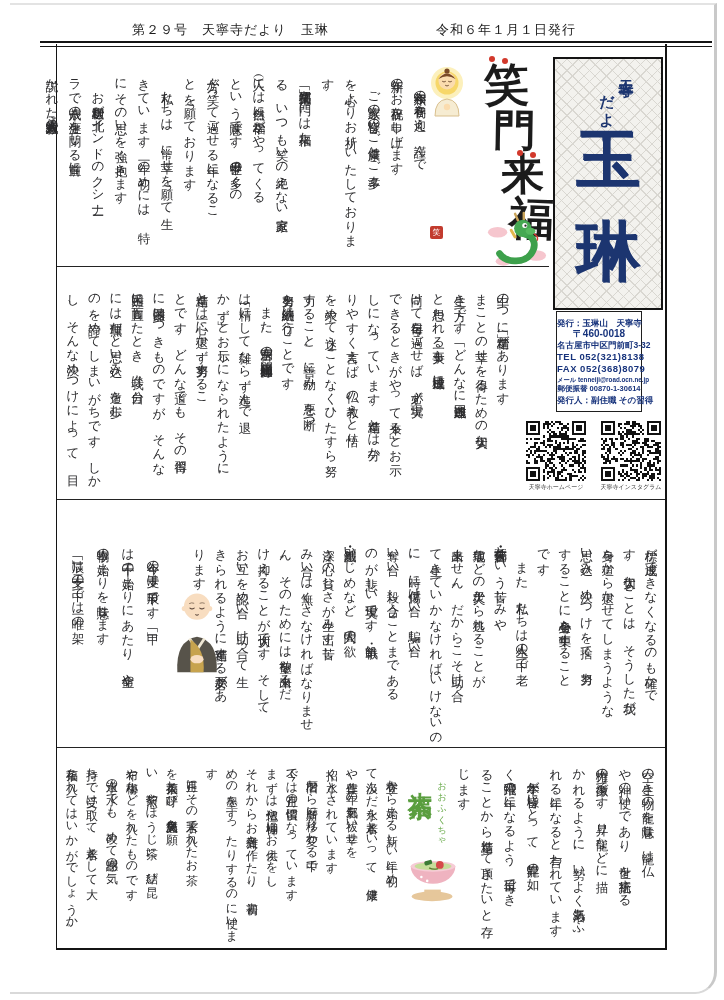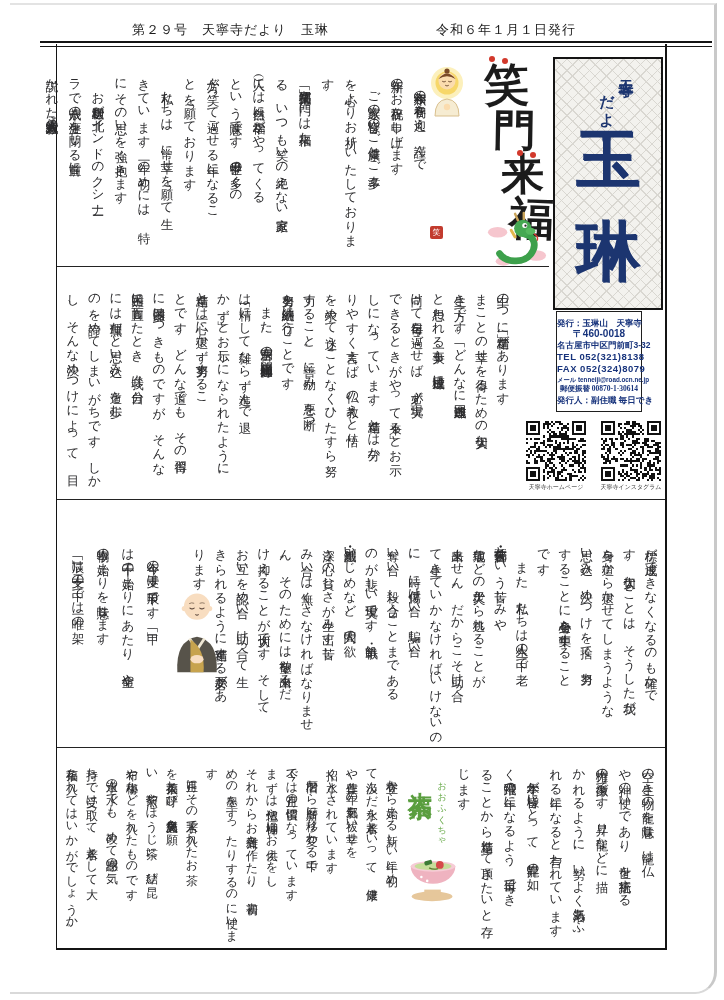--- a/index.html
+++ b/index.html
@@ -58,21 +58,21 @@
   .tc1{top:160px;}
   .pub-box{position:absolute;left:556px;top:311px;width:86px;height:101px;border:1.5px solid #1f1f1f;
         text-align:center;color:#17337c;font-family:"Liberation Sans","DejaVu Sans",sans-serif;font-weight:bold;
         padding-top:5px;box-sizing:border-box;}
   .pl{white-space:nowrap;}
   .l0{font-size:8.5px;line-height:12px;}
   .l1{font-size:10px;line-height:10px;}
   .l2{font-size:8.5px;line-height:12px;}
   .l3,.l4{font-size:9.5px;line-height:12px;letter-spacing:.5px;}
   .l5{font-size:6.3px;line-height:9px;}
-  .l6{font-size:7.5px;line-height:10px;font-family:Liberation Serif, serif;}
+  .l6{font-size:7.5px;line-height:10px;}
   .l7{font-size:8.5px;line-height:12px;}
   .qr{position:absolute;width:60px;height:60px;}
   .qr-1{left:526px;top:421px;}
   .qr-2{left:601px;top:421px;}
   .qr-cap{position:absolute;top:483px;width:70px;text-align:center;font-size:6px;color:#3a3a3a;
         font-family:"Liberation Sans","DejaVu Sans",sans-serif;}
   .cap-1{left:521px;}
   .cap-2{left:596px;}
 
   
@@ -164,24 +164,24 @@
     <div class="title-small">天寧寺
 　だより</div>
     <div class="title-char tc0">玉</div>
     <div class="title-char tc1">琳</div>
   </div>
   <div class="pub-box">
     <div class="pl l0">発行：玉琳山　天寧寺</div>
     <div class="pl l1">〒460-0018</div>
     <div class="pl l2">名古屋市中区門前町3-32</div>
     <div class="pl l3">TEL 052(321)8138</div>
-    <div class="pl l4">FAX 052(324)8079</div>
+    <div class="pl l4">FAX 052(368)8079</div>
     <div class="pl l5">メール tenneiji@road.ocn.ne.jp</div>
     <div class="pl l6">郵便振替 00870-1-30614</div>
-    <div class="pl l7">発行人：副住職 毎日でき</div>
+    <div class="pl l7">発行人：副住職 その習得</div>
   </div>
   <svg class="qr qr-1" viewBox="0 0 29 29" shape-rendering="crispEdges">
     <rect width="29" height="29" fill="#fff"></rect>
     <path fill="#111" d="M0 0h7v7H0zM22 0h7v7h-7zM0 22h7v7H0z"></path>
     <path fill="#fff" d="M1 1h5v5H1zM23 1h5v5h-5zM1 23h5v5H1z"></path>
     <path fill="#111" d="M2 2h3v3H2zM24 2h3v3h-3zM2 24h3v3H2z"></path>
     <path class="mods" fill="#111" d="M9 0h1v1h-1zM10 0h1v1h-1zM12 0h1v1h-1zM14 0h1v1h-1zM15 0h1v1h-1zM16 0h1v1h-1zM8 1h1v1h-1zM9 1h1v1h-1zM10 1h1v1h-1zM11 1h1v1h-1zM13 1h1v1h-1zM16 1h1v1h-1zM17 1h1v1h-1zM20 1h1v1h-1zM8 2h1v1h-1zM10 2h1v1h-1zM12 2h1v1h-1zM18 2h1v1h-1zM19 2h1v1h-1zM8 3h1v1h-1zM10 3h1v1h-1zM15 3h1v1h-1zM17 3h1v1h-1zM18 3h1v1h-1zM19 3h1v1h-1zM20 3h1v1h-1zM11 4h1v1h-1zM17 4h1v1h-1zM20 4h1v1h-1zM10 5h1v1h-1zM12 5h1v1h-1zM13 5h1v1h-1zM16 5h1v1h-1zM19 5h1v1h-1zM11 6h1v1h-1zM13 6h1v1h-1zM14 6h1v1h-1zM16 6h1v1h-1zM17 6h1v1h-1zM18 6h1v1h-1zM19 6h1v1h-1zM8 7h1v1h-1zM11 7h1v1h-1zM12 7h1v1h-1zM13 7h1v1h-1zM14 7h1v1h-1zM15 7h1v1h-1zM16 7h1v1h-1zM17 7h1v1h-1zM18 7h1v1h-1zM19 7h1v1h-1zM20 7h1v1h-1zM0 8h1v1h-1zM2 8h1v1h-1zM4 8h1v1h-1zM5 8h1v1h-1zM6 8h1v1h-1zM10 8h1v1h-1zM11 8h1v1h-1zM17 8h1v1h-1zM18 8h1v1h-1zM19 8h1v1h-1zM20 8h1v1h-1zM21 8h1v1h-1zM22 8h1v1h-1zM23 8h1v1h-1zM26 8h1v1h-1zM27 8h1v1h-1zM8 9h1v1h-1zM10 9h1v1h-1zM11 9h1v1h-1zM12 9h1v1h-1zM14 9h1v1h-1zM20 9h1v1h-1zM25 9h1v1h-1zM26 9h1v1h-1zM27 9h1v1h-1zM28 9h1v1h-1zM0 10h1v1h-1zM4 10h1v1h-1zM5 10h1v1h-1zM7 10h1v1h-1zM8 10h1v1h-1zM14 10h1v1h-1zM16 10h1v1h-1zM18 10h1v1h-1zM20 10h1v1h-1zM22 10h1v1h-1zM4 11h1v1h-1zM8 11h1v1h-1zM10 11h1v1h-1zM11 11h1v1h-1zM12 11h1v1h-1zM15 11h1v1h-1zM16 11h1v1h-1zM22 11h1v1h-1zM24 11h1v1h-1zM27 11h1v1h-1zM28 11h1v1h-1zM2 12h1v1h-1zM3 12h1v1h-1zM4 12h1v1h-1zM6 12h1v1h-1zM9 12h1v1h-1zM11 12h1v1h-1zM13 12h1v1h-1zM14 12h1v1h-1zM15 12h1v1h-1zM16 12h1v1h-1zM19 12h1v1h-1zM20 12h1v1h-1zM22 12h1v1h-1zM23 12h1v1h-1zM26 12h1v1h-1zM1 13h1v1h-1zM5 13h1v1h-1zM6 13h1v1h-1zM13 13h1v1h-1zM14 13h1v1h-1zM15 13h1v1h-1zM16 13h1v1h-1zM17 13h1v1h-1zM18 13h1v1h-1zM19 13h1v1h-1zM20 13h1v1h-1zM21 13h1v1h-1zM22 13h1v1h-1zM24 13h1v1h-1zM25 13h1v1h-1zM0 14h1v1h-1zM2 14h1v1h-1zM4 14h1v1h-1zM5 14h1v1h-1zM6 14h1v1h-1zM7 14h1v1h-1zM8 14h1v1h-1zM9 14h1v1h-1zM13 14h1v1h-1zM14 14h1v1h-1zM18 14h1v1h-1zM23 14h1v1h-1zM24 14h1v1h-1zM27 14h1v1h-1zM28 14h1v1h-1zM2 15h1v1h-1zM4 15h1v1h-1zM10 15h1v1h-1zM12 15h1v1h-1zM14 15h1v1h-1zM19 15h1v1h-1zM21 15h1v1h-1zM23 15h1v1h-1zM24 15h1v1h-1zM27 15h1v1h-1zM28 15h1v1h-1zM0 16h1v1h-1zM1 16h1v1h-1zM3 16h1v1h-1zM6 16h1v1h-1zM8 16h1v1h-1zM11 16h1v1h-1zM12 16h1v1h-1zM13 16h1v1h-1zM17 16h1v1h-1zM20 16h1v1h-1zM25 16h1v1h-1zM27 16h1v1h-1zM1 17h1v1h-1zM5 17h1v1h-1zM6 17h1v1h-1zM7 17h1v1h-1zM12 17h1v1h-1zM15 17h1v1h-1zM16 17h1v1h-1zM17 17h1v1h-1zM18 17h1v1h-1zM22 17h1v1h-1zM23 17h1v1h-1zM25 17h1v1h-1zM28 17h1v1h-1zM4 18h1v1h-1zM7 18h1v1h-1zM10 18h1v1h-1zM11 18h1v1h-1zM12 18h1v1h-1zM13 18h1v1h-1zM16 18h1v1h-1zM17 18h1v1h-1zM18 18h1v1h-1zM21 18h1v1h-1zM23 18h1v1h-1zM25 18h1v1h-1zM27 18h1v1h-1zM0 19h1v1h-1zM4 19h1v1h-1zM5 19h1v1h-1zM7 19h1v1h-1zM8 19h1v1h-1zM10 19h1v1h-1zM11 19h1v1h-1zM17 19h1v1h-1zM18 19h1v1h-1zM20 19h1v1h-1zM22 19h1v1h-1zM23 19h1v1h-1zM24 19h1v1h-1zM25 19h1v1h-1zM27 19h1v1h-1zM28 19h1v1h-1zM0 20h1v1h-1zM1 20h1v1h-1zM4 20h1v1h-1zM5 20h1v1h-1zM9 20h1v1h-1zM11 20h1v1h-1zM12 20h1v1h-1zM16 20h1v1h-1zM19 20h1v1h-1zM23 20h1v1h-1zM24 20h1v1h-1zM25 20h1v1h-1zM26 20h1v1h-1zM28 20h1v1h-1zM9 21h1v1h-1zM10 21h1v1h-1zM13 21h1v1h-1zM17 21h1v1h-1zM21 21h1v1h-1zM22 21h1v1h-1zM25 21h1v1h-1zM27 21h1v1h-1zM9 22h1v1h-1zM11 22h1v1h-1zM12 22h1v1h-1zM14 22h1v1h-1zM18 22h1v1h-1zM26 22h1v1h-1zM27 22h1v1h-1zM28 22h1v1h-1zM8 23h1v1h-1zM12 23h1v1h-1zM13 23h1v1h-1zM17 23h1v1h-1zM18 23h1v1h-1zM19 23h1v1h-1zM22 23h1v1h-1zM25 23h1v1h-1zM28 23h1v1h-1zM8 24h1v1h-1zM10 24h1v1h-1zM11 24h1v1h-1zM12 24h1v1h-1zM13 24h1v1h-1zM15 24h1v1h-1zM16 24h1v1h-1zM17 24h1v1h-1zM23 24h1v1h-1zM25 24h1v1h-1zM26 24h1v1h-1zM28 24h1v1h-1zM10 25h1v1h-1zM13 25h1v1h-1zM15 25h1v1h-1zM16 25h1v1h-1zM20 25h1v1h-1zM21 25h1v1h-1zM8 26h1v1h-1zM11 26h1v1h-1zM13 26h1v1h-1zM15 26h1v1h-1zM17 26h1v1h-1zM21 26h1v1h-1zM22 26h1v1h-1zM23 26h1v1h-1zM24 26h1v1h-1zM27 26h1v1h-1zM8 27h1v1h-1zM10 27h1v1h-1zM14 27h1v1h-1zM15 27h1v1h-1zM19 27h1v1h-1zM21 27h1v1h-1zM26 27h1v1h-1zM28 27h1v1h-1zM8 28h1v1h-1zM14 28h1v1h-1zM15 28h1v1h-1zM16 28h1v1h-1zM17 28h1v1h-1zM18 28h1v1h-1zM19 28h1v1h-1zM21 28h1v1h-1zM25 28h1v1h-1zM27 28h1v1h-1z"></path>
   </svg>
   <svg class="qr qr-2" viewBox="0 0 29 29" shape-rendering="crispEdges">
     <rect width="29" height="29" fill="#fff"></rect>

